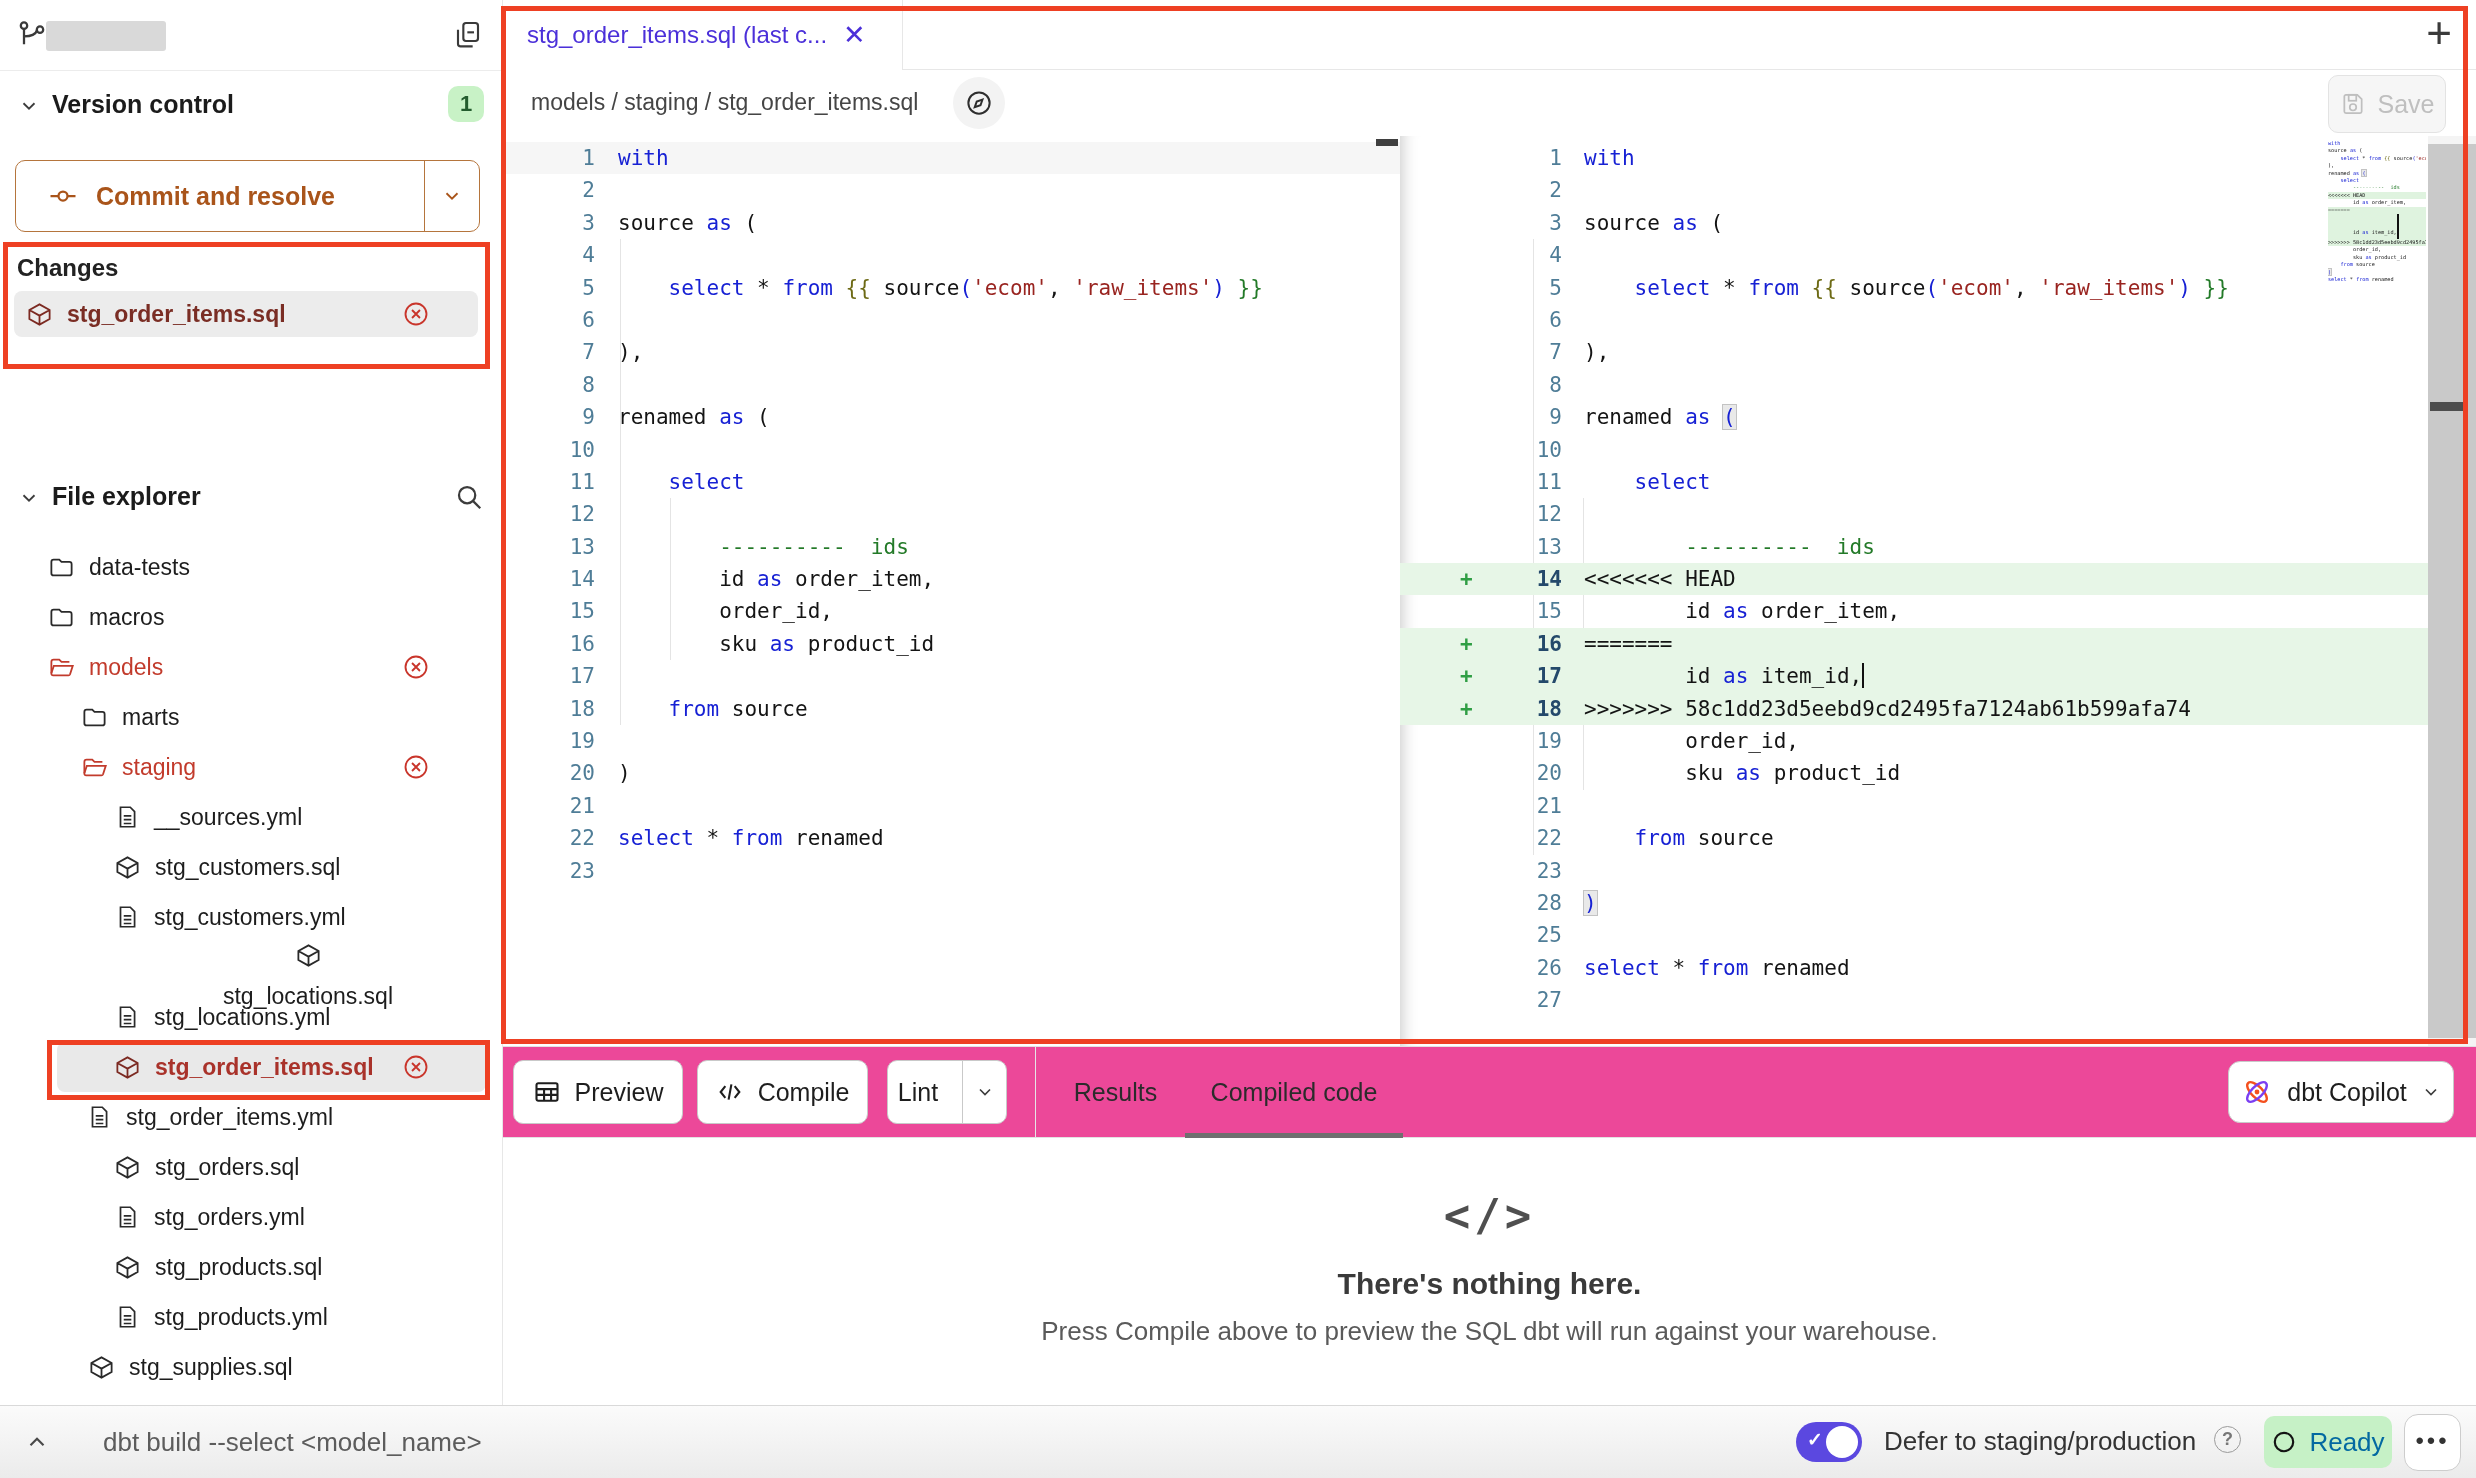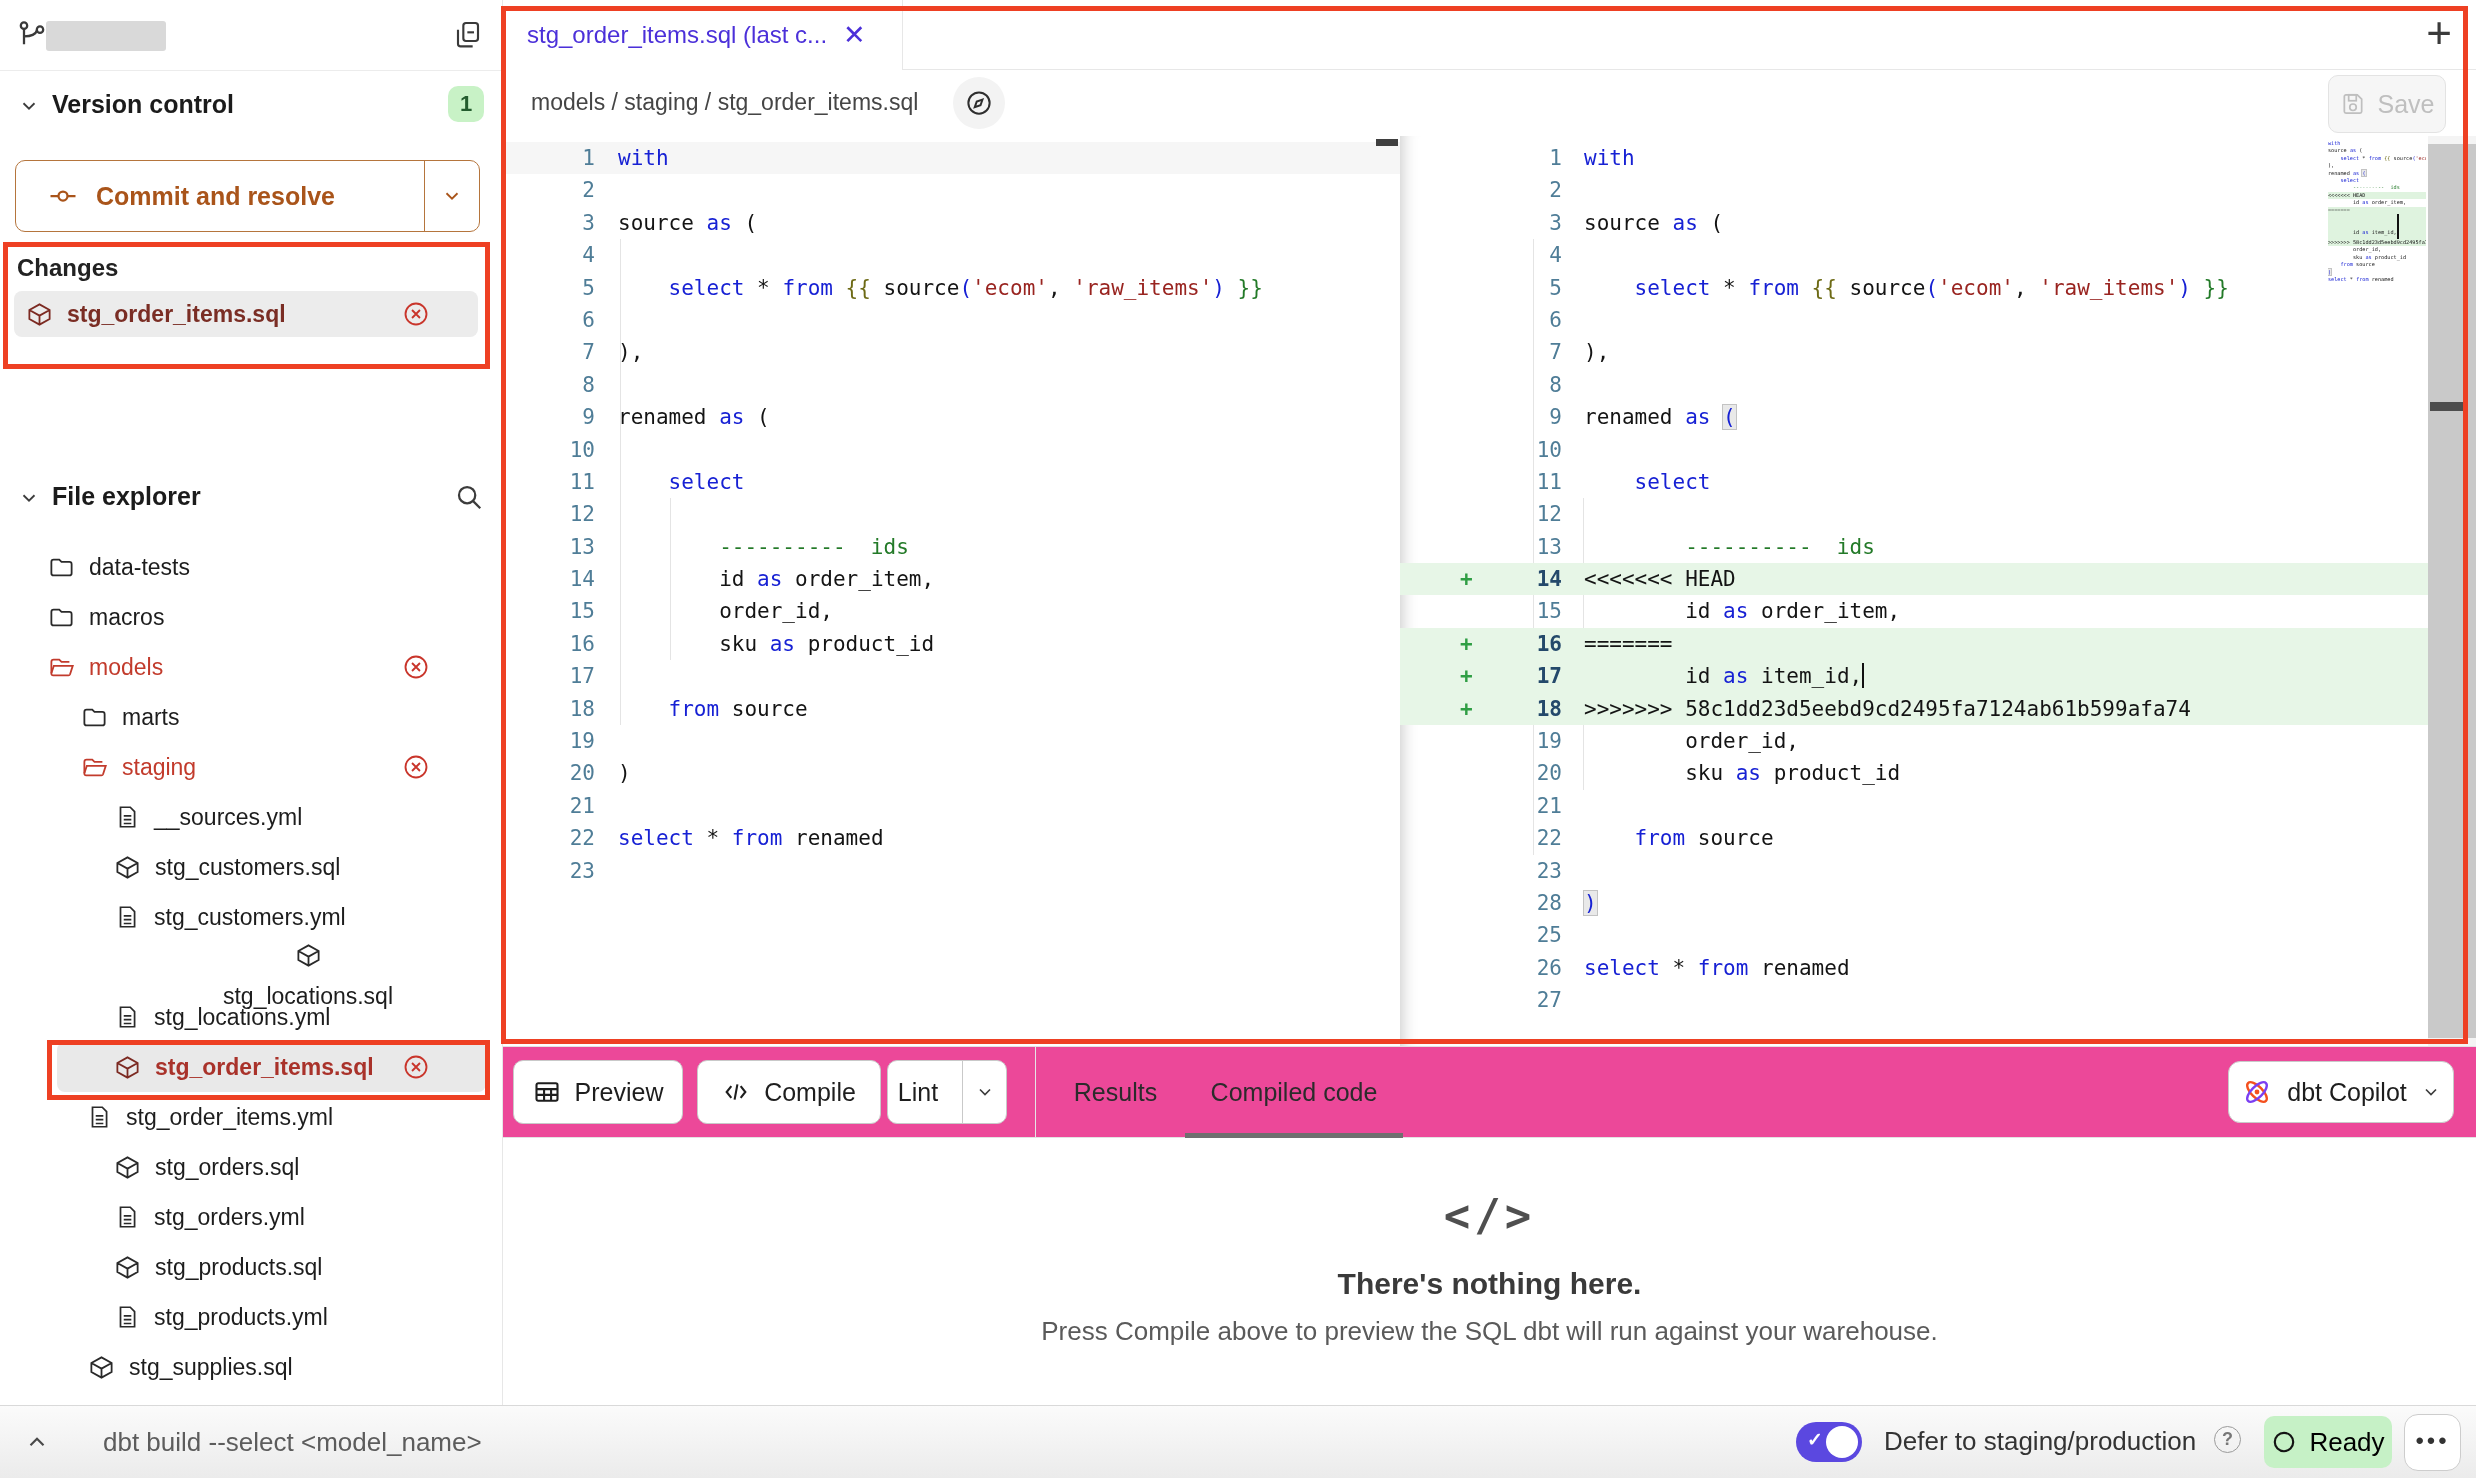--- a/index.html
+++ b/index.html
@@ -82,21 +82,21 @@
   .rsb{position:absolute;right:0;top:136px;width:48px;height:910px;background:#f4f4f4}
   .rsb-thumb{position:absolute;left:0;right:0;top:8px;height:894px;background:#c9c9c9}
   .rsb-mark{position:absolute;left:2px;width:34px;top:266px;height:9px;background:#4d4d4d}
 
   
   .toolbar{position:absolute;top:1046px;left:0;right:0;height:92px;background:#ec4899;
            border-top:1px solid #e2e2e2;border-bottom:1px solid #e2e2e2}
   .tbtn{position:absolute;top:13px;height:64px;border:1.5px solid #c9c9c9;border-radius:10px;background:#fff;
         display:flex;align-items:center;justify-content:center;gap:14px;font-size:25px;color:#1e1e1e;cursor:pointer}
   #btn-preview{left:10px;width:170px}
-  #btn-compile{left:194px;width:184px}
+  #btn-compile{left:194px;width:171px}
   #btn-lint{left:384px;width:120px;padding:0}
   .lint-label{flex:1;text-align:center}
   .lint-caret{width:44px;height:100%;border-left:1px solid #c9c9c9;display:flex;align-items:center;justify-content:center}
   .tb-divider{position:absolute;left:532px;top:0;bottom:0;width:1px;background:#e5e5e5}
   .rtab{position:absolute;top:0;height:100%;display:flex;align-items:center;justify-content:center;
         font-size:25px;color:#2b2b2b;cursor:pointer}
   #rtab-results{left:565px;width:95px}
   #rtab-compiled{left:682px;width:218px;font-weight:400}
   .rtab-underline{position:absolute;left:682px;top:86px;width:218px;height:5px;background:#6f6f6f}
   .copilot-btn{position:absolute;right:22px;top:14px;width:226px;height:62px;border:1.5px solid #c9c9c9;
@@ -115,21 +115,21 @@
              background:linear-gradient(180deg,#fbfbfb,#ebebeb)}
   .sb-collapse{position:absolute;left:24px;top:23px;color:#4a4a4a;cursor:pointer}
   .cmd{position:absolute;left:103px;top:21px;font-size:26px;color:#5c5c5c}
   .toggle{position:absolute;left:1796px;top:16px;width:66px;height:40px;border-radius:20px;background:#5b48e0;cursor:pointer}
   .knob{position:absolute;right:4px;top:4px;width:32px;height:32px;border-radius:50%;background:#fff}
   .tick{position:absolute;left:11px;top:6px;color:#fff;font-size:19px;font-weight:700}
   .defer{position:absolute;left:1884px;top:20px;font-size:26px;color:#333}
   .help{position:absolute;left:2214px;top:20px;width:27px;height:27px;border:1.5px solid #9b9b9b;border-radius:50%;
         color:#777;font-size:18px;text-align:center;line-height:24px;font-weight:600}
   .ready{position:absolute;left:2264px;top:10px;width:128px;height:52px;background:#c6f1c6;border-radius:10px;
-         display:flex;align-items:center;justify-content:center;gap:12px;font-size:26px;color:#000000}
+         display:flex;align-items:center;justify-content:center;gap:12px;font-size:26px;color:#0369a1}
   .more-btn{position:absolute;left:2404px;top:8px;width:57px;height:57px;background:#fff;border:1.5px solid #cdcdcd;
             border-radius:14px;text-align:center;line-height:52px;font-size:24px;letter-spacing:3px;color:#333;cursor:pointer}
 
   
   .anno{position:absolute;border:5px solid #ee4023;z-index:60;pointer-events:none}
   #anno-editor{left:501px;top:6px;width:1967px;height:1038px}
   #anno-changes{left:3px;top:242px;width:487px;height:127px}
   #anno-file{left:47px;top:1040px;width:443px;height:60px}
 </style>
 </head>

